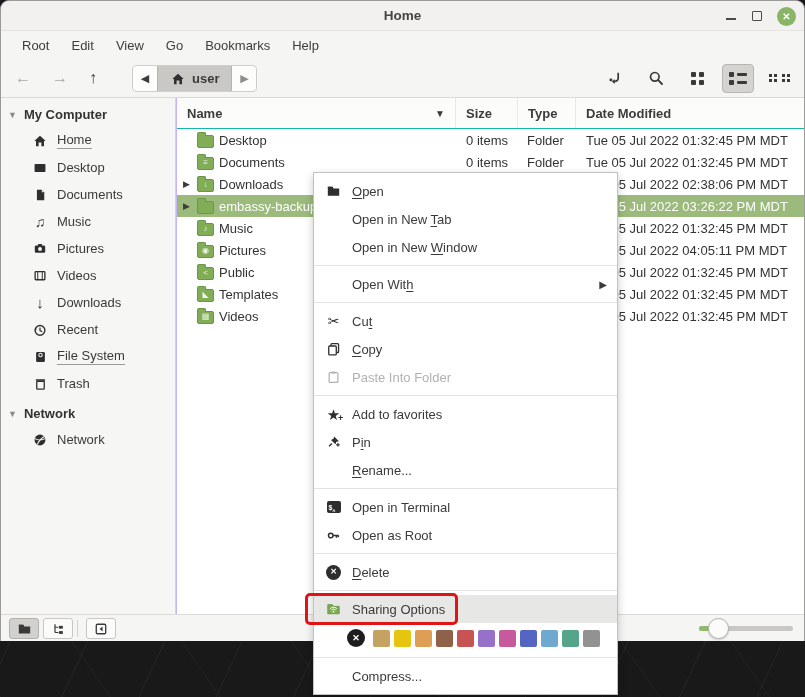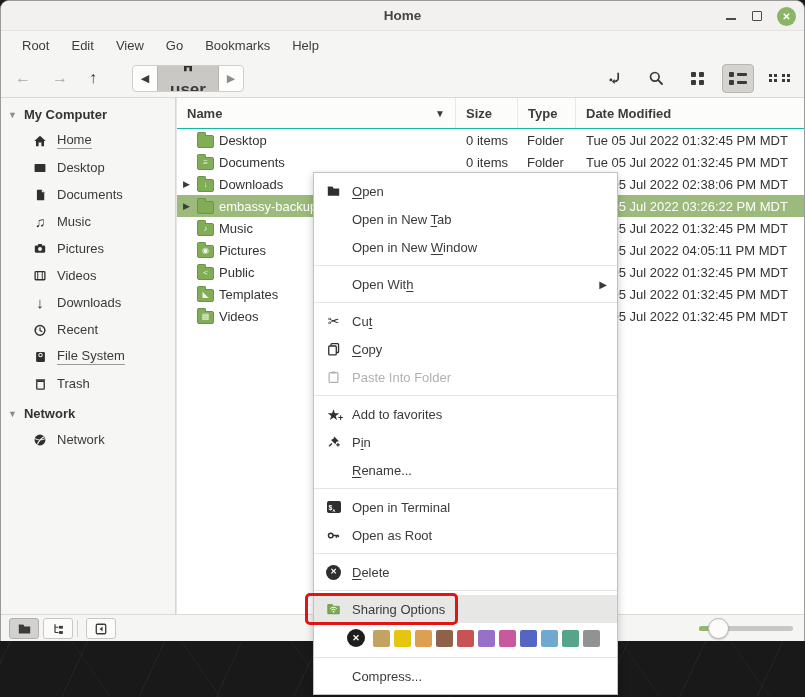--- a/index.html
+++ b/index.html
@@ -4,21 +4,21 @@
 <style>
   * { margin:0; padding:0; box-sizing:border-box; }
   html,body { width:805px; height:697px; font-family:"Liberation Sans",sans-serif; font-size:13px; color:#3a3a3a; }
   body {
     position:relative; overflow:hidden;
     background:
       repeating-linear-gradient(115deg, rgba(255,255,255,.045) 0 1px, transparent 1px 70px),
       repeating-linear-gradient(55deg, rgba(255,255,255,.03) 0 1px, transparent 1px 90px),
       #191919;
   }
-  .window { position:absolute; left:0; top:0; width:805px; height:641px; background:#e5e5e5;
+  .window { position:absolute; left:0; top:0; width:805px; height:641px; background:#c4b5fd;
     border-radius:9px 9px 0 0; border:1px solid #9a9a98; border-bottom:none; overflow:hidden;padding-left:28px; }
 
   
   #titlebar { position:absolute; left:0; top:0; right:0; height:30px; background:#f2f1ef; border-bottom:1px solid #e4e3e1; }
   #title { position:absolute; left:0; right:0; top:0; height:30px; line-height:30px; text-align:center; font-weight:bold; color:#454545; font-size:13.5px; }
   .win-controls { position:absolute; right:8px; top:0; height:30px; display:flex; align-items:center; gap:15px; }
   .wc-min { width:12px; height:12px; position:relative; }
   .wc-min::after { content:""; position:absolute; left:1px; right:1px; bottom:2px; height:1.6px; background:#4a4a4a; }
   .wc-max { width:10px; height:10px; border:1.5px solid #4a4a4a; border-radius:1px; }
   .wc-close { width:19px; height:19px; border-radius:50%; background:#8ab566; color:#fff; display:flex; align-items:center; justify-content:center; font-size:10px; font-weight:bold; }
@@ -27,21 +27,21 @@
   #menubar { position:absolute; left:0; top:30px; right:0; height:28px; display:flex; align-items:center; padding-left:10px; background:#f5f5f3; }
   .mb-item { padding:3px 11px; color:#3c3c3c; border-radius:3px; }
 
   
   #toolbar { position:absolute; left:0; top:58px; right:0; height:39px; background:#f5f5f3; border-bottom:1px solid #d9d8d6; }
   .nav-arrows { position:absolute; left:14px; top:0; height:38px; display:flex; align-items:center; gap:21px; font-size:16px; font-weight:bold; }
   .arrow-dim { color:#a8a8a6; } .arrow-dark { color:#3b3b3b; }
   .breadcrumb { position:absolute; left:131px; top:6px; height:27px; display:flex; background:#fdfdfc; border:1px solid #cfcec C; border:1px solid #cfcecc; border-radius:4px; overflow:hidden; }
   .bc-seg { display:flex; align-items:center; justify-content:center; padding:0 8px; font-size:11px; color:#3b3b3b; }
   .bc-prev { width:24px; }
-  .bc-current { background:#c9c8c5; border-left:1px solid #b6b5b2; border-right:1px solid #b6b5b2; font-weight:bold; gap:6px; padding:0 12px; font-size:17px;flex-direction:column; }
+  .bc-current { background:#c9c8c5; border-left:1px solid #b6b5b2; border-right:1px solid #b6b5b2; font-weight:bold; gap:6px; padding:0 12px; font-size:13px; }
   .bc-next { width:24px; color:#8d8d8b; }
   .tb-right { position:absolute; right:9px; top:0; height:38px; display:flex; align-items:center; gap:9px; }
   .tb-btn { width:32px; height:29px; display:flex; align-items:center; justify-content:center; border-radius:4px; border:1px solid transparent; }
   .tb-btn.active { background:#d4d3d0; border-color:#b7b6b3; }
   .grid4 { display:grid; grid-template-columns:5px 5px; grid-template-rows:5px 5px; gap:3px; }
   .grid4 i { background:#3a3a3a; border-radius:1px; }
   .listic { display:grid; grid-template-columns:5px 10px; grid-template-rows:5px 5px; gap:3px; align-items:center; }
   .listic i { background:#3a3a3a; height:5px; border-radius:1px; }
   .listic i.bar { height:3px; }
   .compic { display:flex; gap:5px; }

